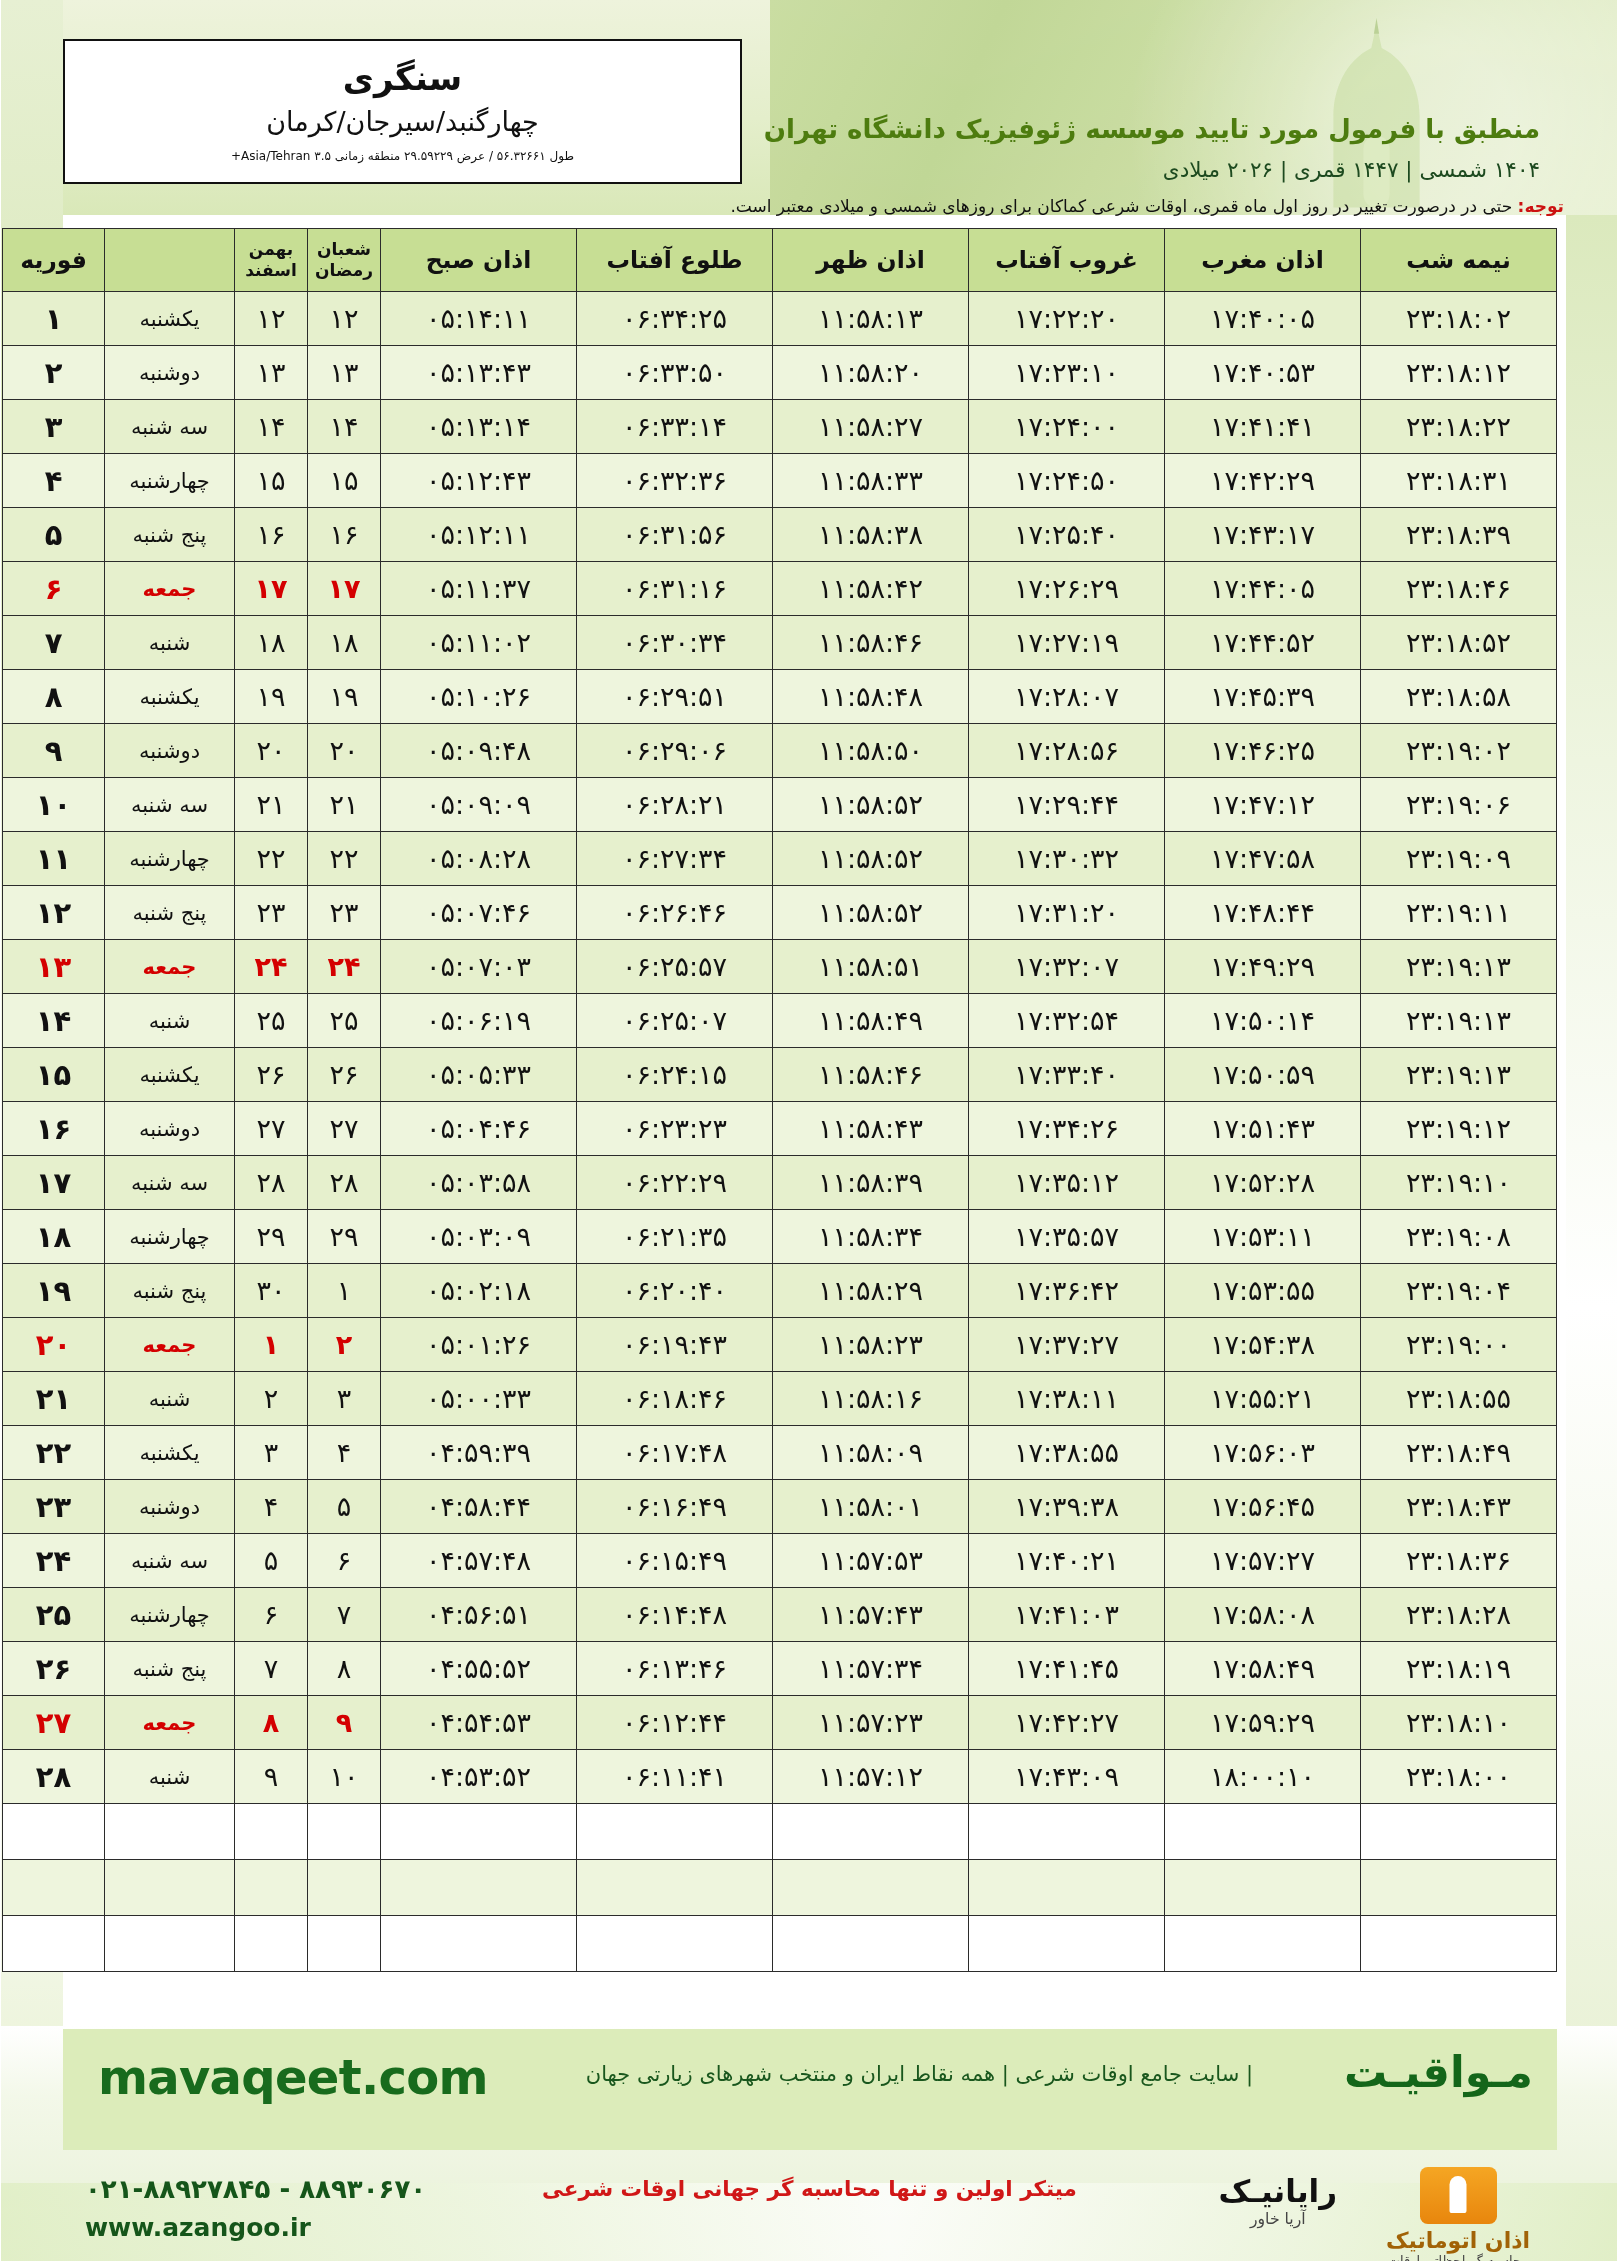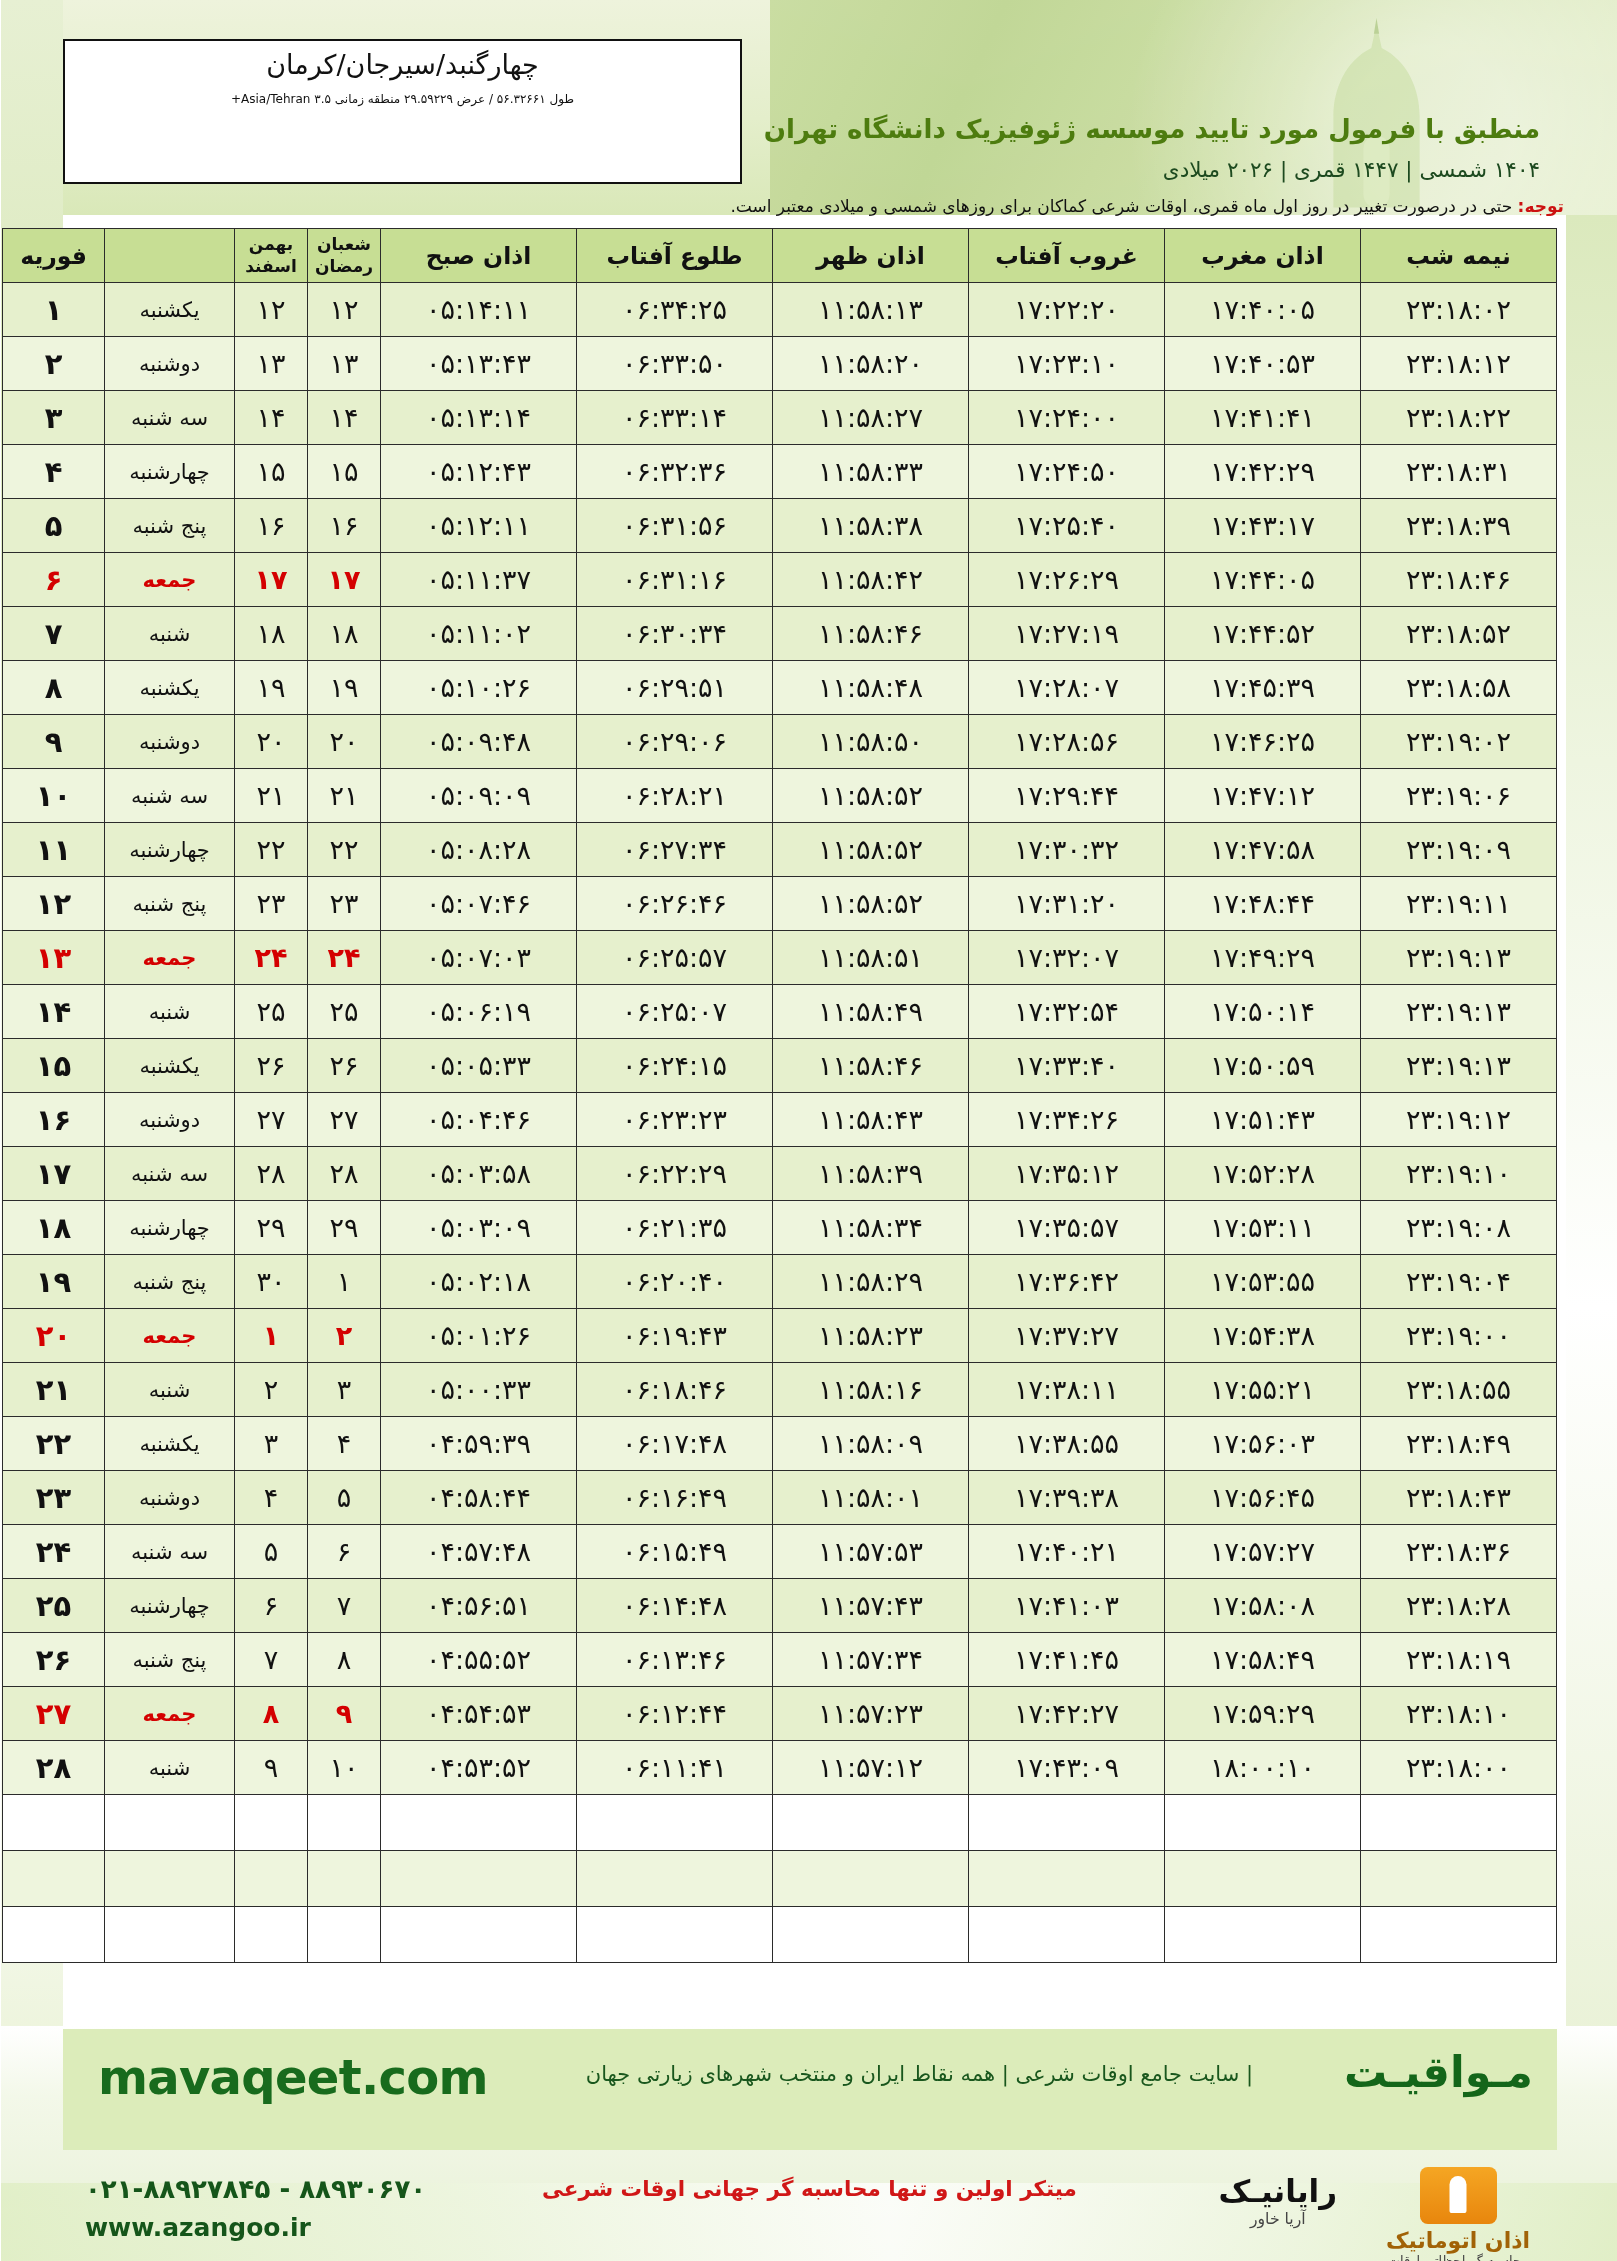--- a/index.html
+++ b/index.html
@@ -82,21 +82,21 @@
   
   .tbl-wrap{position:absolute;left:63px;top:228px;width:1494px;}
   table{border-collapse:collapse;width:1494px;table-layout:fixed;}
   th,td{
     border:1.3px solid #2b2b2b;
     text-align:center;vertical-align:middle;
     font-size:27px;color:#111;height:54px;
     box-sizing:border-box;
   }
   thead th{
-    background:#c7de94;height:54px;font-size:23.5px;font-weight:bold;padding:0 2.6px;
+    background:#c7de94;height:63px;font-size:23.5px;font-weight:bold;padding:0 2.6px;
   }
   thead th .dual{display:block;font-size:17px;line-height:1.25;font-weight:bold;}
   tbody td{background:#e6f0cd;}
   tbody tr:nth-child(even) td{background:#eef5dd;}
   tbody td.fri{color:#d40000;font-weight:bold;}
   tbody tr.fri-row td{background:#e6f0cd;}
   td.day-name{font-size:21px;}
   td.greg{font-weight:bold;font-size:29px;}
   td.empty{height:56px;background:#ffffff;}
   col.c-mid{width:196px;}
@@ -173,20 +173,21 @@
 <div class="bg-bottom">
   <div class="bg-bottom-deco"></div>
 </div>
 
 <div class="header">
   <div class="title-sub">منطبق با فرمول مورد تایید موسسه ژئوفیزیک دانشگاه تهران</div>
   <div class="title-dates">۱۴۰۴ شمسی | ۱۴۴۷ قمری | ۲۰۲۶ میلادی</div>
 </div>
 
 <div class="locbox">
+  <div class="loc-city">سنگری</div>
   <div class="loc-region">چهارگنبد/سیرجان/کرمان</div>
   <div class="loc-coords">طول ۵۶.۳۲۶۶۱ / عرض ۲۹.۵۹۲۲۹ منطقه زمانی Asia/Tehran ۳.۵+</div>
 </div>
 
 <div class="note">
   <b>توجه:</b>
   <span>حتی در درصورت تغییر در روز اول ماه قمری، اوقات شرعی کماکان برای روزهای شمسی و میلادی معتبر است.</span>
 </div>
 
 <div class="tbl-wrap">

